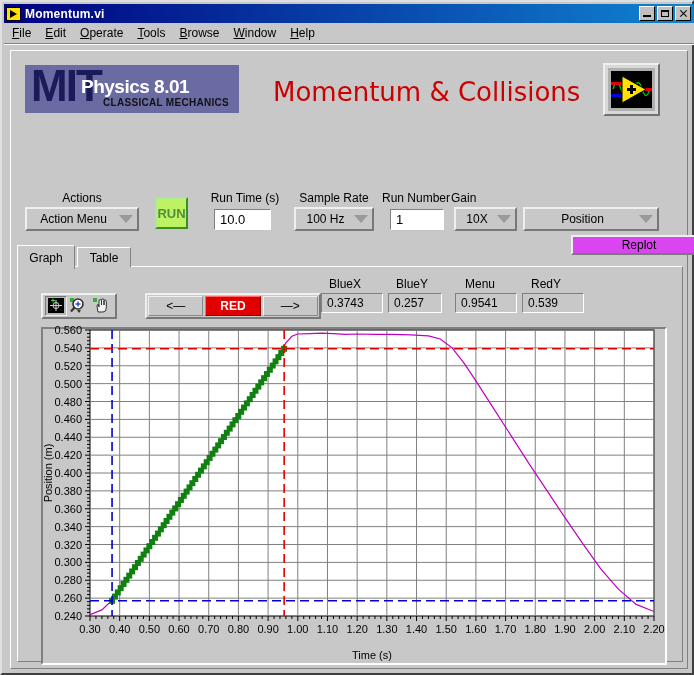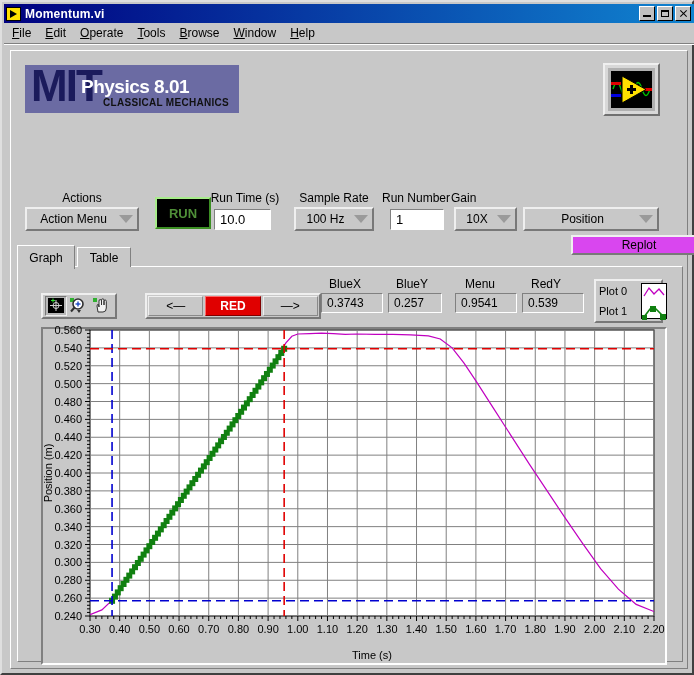--- a/index.html
+++ b/index.html
@@ -111,22 +111,22 @@
     border-top:8px solid #9a9a9a;
   }
   .numfield{
     position:absolute;background:#ffffff;
     border-left:1px solid #808080;border-top:1px solid #808080;
     border-right:1px solid #ffffff;border-bottom:1px solid #ffffff;
     box-sizing:border-box;font-size:13px;color:#000;
     display:flex;align-items:center;padding-left:5px;
   }
   .runbtn{
-    position:absolute;left:144px;top:146px;width:56px;height:32px;
-    background:#000000;
+    position:absolute;left:144px;top:146px;width:33px;height:32px;
+    background:#bef264;
     border-left:2px solid #a8ec8c;border-top:2px solid #a8ec8c;
     border-right:2px solid #3c8f23;border-bottom:2px solid #3c8f23;
     box-sizing:border-box;color:#4f8f38;font-size:13px;font-weight:bold;
     display:flex;align-items:center;justify-content:center;
   }
   .btn3d{
     position:absolute;background:#d946ef;
     border-left:2px solid #efefef;border-top:2px solid #efefef;
     border-right:2px solid #787878;border-bottom:2px solid #787878;
     box-sizing:border-box;display:flex;align-items:center;justify-content:center;
@@ -237,20 +237,21 @@
   <div class="menusep"></div>
 
   <div class="panel">
 
     <div class="mitlogo">
       <div class="mit-txt">MIT</div>
       <div class="mit-p801">Physics 8.01</div>
       <div class="mit-cm">CLASSICAL MECHANICS</div>
     </div>
 
+    <div class="apptitle">Momentum &amp; Collisions</div>
 
     <div class="lvicon">
       <svg width="53" height="49" viewBox="0 0 53 49">
         <rect x="0" y="0" width="53" height="49" fill="#d8d8d8"></rect>
         <rect x="3" y="3" width="47" height="43" fill="#b0b0b0"></rect>
         <rect x="6" y="6" width="41" height="37" fill="#000000"></rect>
         <g stroke="#00c000" stroke-width="1.4" fill="none">
           <path d="M8 24 q4 -13 8 0 q4 13 8 0"></path>
           <path d="M29 24 q4 -13 8 0 q4 13 8 0"></path>
         </g>
@@ -350,37 +351,20 @@
 
     <div class="cbox-label" style="left:385px;top:226px;">BlueY</div>
     <div class="cbox" style="left:377px;top:242px;width:54px;">0.257</div>
 
     <div class="cbox-label" style="left:454px;top:226px;">Menu</div>
     <div class="cbox" style="left:444px;top:242px;width:62px;">0.9541</div>
 
     <div class="cbox-label" style="left:520px;top:226px;">RedY</div>
     <div class="cbox" style="left:511px;top:242px;width:62px;">0.539</div>
 
-    <div class="legend">
-      <div class="legend-names">
-        <div>Plot 0</div>
-        <div>Plot 1</div>
-      </div>
-      <div class="legend-swatch">
-        <svg width="24" height="38" viewBox="0 0 24 38">
-          <polyline points="2,12 7,4 12,10 17,5 22,11" fill="none" stroke="#c000c0" stroke-width="1.3"></polyline>
-          <polyline points="2,33 8,25 14,25 22,33" fill="none" stroke="#108010" stroke-width="1.6"></polyline>
-          <g fill="#108010">
-              <rect x="0" y="31" width="5" height="5"></rect>
-              <rect x="8" y="22" width="6" height="6"></rect>
-              <rect x="18" y="30" width="6" height="6"></rect>
-            </g>
-        </svg>
-      </div>
-    </div>
 
     <div class="graphframe"></div>
   </div>
 
   <svg class="graphsvg" width="626" height="338" style="left:38px;top:324px;">
 
     <rect id="plotbg" x="50" y="4" width="564" height="286" fill="#ffffff" stroke="#000000" stroke-width="1"></rect>
     <g id="gridlines">
         <line x1="79.6842105263158" y1="4" x2="79.6842105263158" y2="290" stroke="#808080" stroke-width="1"></line>
         <line x1="109.36842105263158" y1="4" x2="109.36842105263158" y2="290" stroke="#808080" stroke-width="1"></line>

